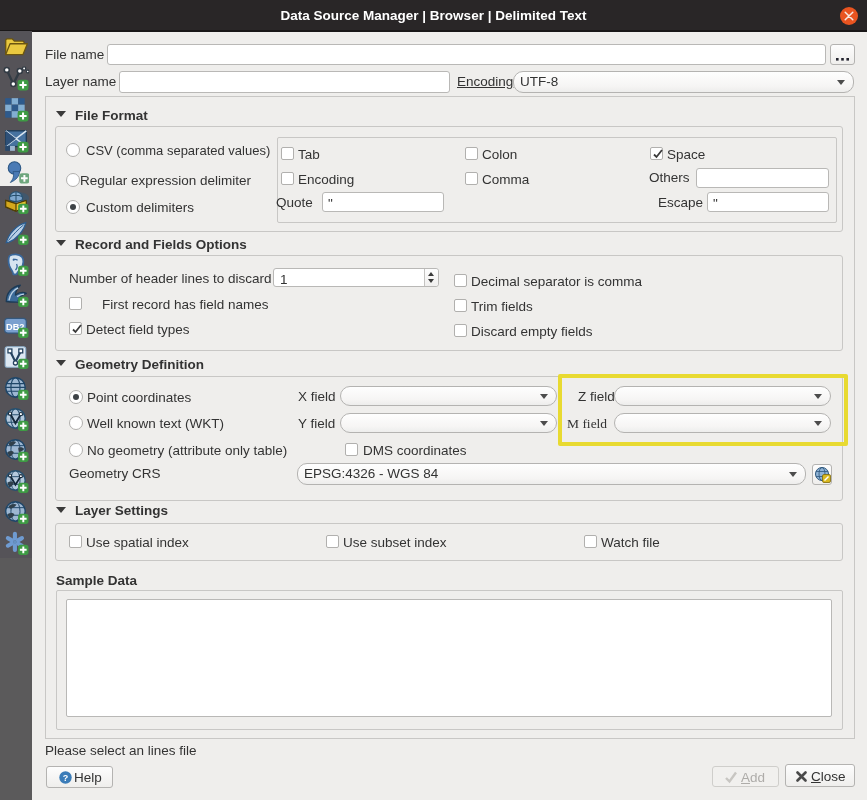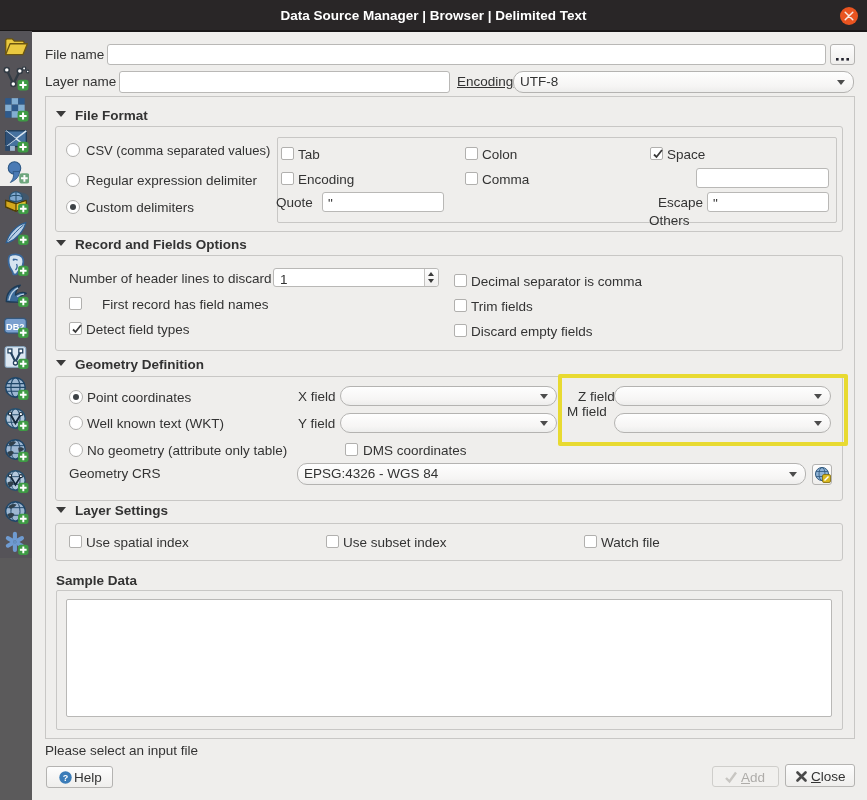--- a/index.html
+++ b/index.html
@@ -260,42 +260,42 @@
   </div>
 
 <div class="scrollarea"></div>
 
 <div class="tri" style="left:56px;top:111px;"></div>
 <div class="lbl bold" style="left:75px;top:109px;">File Format</div>
 <div class="groupframe" style="left:55px;top:126px;width:788px;height:106px;"></div>
 <div class="radio" style="left:66px;top:143px;"></div>
 <div class="lbl" style="left:86px;top:144px;font-size:13px;">CSV (comma separated values)</div>
 <div class="radio" style="left:66px;top:173px;"></div>
-<div class="lbl" style="left:86px;top:174px;">Regular expression delimiter</div>
+<div class="lbl" style="left:80px;top:174px;">Regular expression delimiter</div>
 <div class="radio" style="left:66px;top:200px;">
     <span class="dot"></span>
   </div>
 <div class="lbl" style="left:86px;top:201px;">Custom delimiters</div>
 <div class="groupframe" style="left:277px;top:137px;width:560px;height:86px;border-radius:2px;"></div>
 
 <div class="check" style="left:281px;top:147px;"></div>
 <div class="lbl" style="left:298px;top:148px;">Tab</div>
 <div class="check" style="left:465px;top:147px;"></div>
 <div class="lbl" style="left:482px;top:148px;">Colon</div>
 <div class="check" style="left:650px;top:147px;">
     <svg class="ckm" width="12" height="12" viewBox="0 0 12 12">
       <path d="M2 6.5 L4.5 9 L10 2" stroke="#3a3a3a" stroke-width="1.8" fill="none"></path>
     </svg>
   </div>
 <div class="lbl" style="left:667px;top:148px;">Space</div>
 <div class="check" style="left:281px;top:172px;"></div>
 <div class="lbl" style="left:298px;top:173px;">Encoding</div>
 <div class="check" style="left:465px;top:172px;"></div>
 <div class="lbl" style="left:482px;top:173px;">Comma</div>
-<div class="lbl" style="left:649px;top:171px;margin-top:43px;">Others</div>
+<div class="lbl" style="left:649px;top:171px;">Others</div>
 <div class="input" style="left:696px;top:168px;width:133px;height:20px;"></div>
 <div class="lbl" style="left:276px;top:196px;">Quote</div>
 <div class="input" style="left:322px;top:192px;width:122px;height:20px;">
     <span style="position:absolute;left:5px;top:3px;">"</span>
   </div>
 <div class="lbl" style="left:658px;top:196px;">Escape</div>
 <div class="input" style="left:707px;top:192px;width:122px;height:20px;">
     <span style="position:absolute;left:5px;top:3px;">"</span>
   </div>
 
@@ -343,21 +343,21 @@
 <div class="lbl" style="left:298px;top:417px;">Y field</div>
 <div class="combo" style="left:340px;top:413px;width:217px;height:20px;">
     <span class="arr"></span>
   </div>
 
 <div class="abs" style="left:558px;top:374px;width:290px;height:72px;border:4px solid #e8da31;border-radius:2px;"></div>
 <div class="lbl" style="left:578px;top:390px;">Z field</div>
 <div class="combo" style="left:614px;top:386px;width:217px;height:20px;">
     <span class="arr"></span>
   </div>
-<div class="lbl" style="left:567px;top:405px;">M field</div>
+<div class="lbl" style="left:567px;top:417px;font-family:Liberation Serif, serif;">M field</div>
 <div class="combo" style="left:614px;top:413px;width:217px;height:20px;">
     <span class="arr"></span>
   </div>
 <div class="check" style="left:345px;top:443px;"></div>
 <div class="lbl" style="left:363px;top:444px;">DMS coordinates</div>
 <div class="lbl" style="left:69px;top:467px;">Geometry CRS</div>
 <div class="combo" style="left:297px;top:463px;width:509px;height:22px;">
     <span class="txt">EPSG:4326 - WGS 84</span>
     <span class="arr"></span>
   </div>
@@ -378,21 +378,21 @@
 <div class="lbl" style="left:86px;top:536px;">Use spatial index</div>
 <div class="check" style="left:326px;top:535px;"></div>
 <div class="lbl" style="left:343px;top:536px;">Use subset index</div>
 <div class="check" style="left:584px;top:535px;"></div>
 <div class="lbl" style="left:601px;top:536px;">Watch file</div>
 
 <div class="lbl bold" style="left:56px;top:574px;">Sample Data</div>
 <div class="groupframe" style="left:56px;top:590px;width:787px;height:140px;border-radius:2px;"></div>
 <div class="input" style="left:66px;top:599px;width:766px;height:118px;border-radius:2px;"></div>
 
-<div class="lbl" style="left:45px;top:744px;">Please select an input file</div>
+<div class="lbl" style="left:45px;top:744px;">Please select an lines file</div>
 <div class="btn" style="left:46px;top:766px;width:67px;height:22px;">
   <svg style="position:absolute;left:12px;top:4px;" width="13" height="13" viewBox="0 0 13 13">
       <circle cx="6.5" cy="6.5" r="6.2" fill="#3b7cb8"></circle>
       <text x="6.5" y="9.6" font-size="9" font-weight="bold" fill="#fff" text-anchor="middle" font-family="Liberation Sans">?</text>
     </svg>
   <span style="position:absolute;left:27px;top:3px;">Help</span>
 </div>
 <div class="btn" style="left:712px;top:766px;width:67px;height:21px;background:#f1f0ee;border-color:#cfcecb;">
   <svg style="position:absolute;left:11px;top:3px;" width="14" height="14" viewBox="0 0 14 14">
       <path d="M2 8 L5.5 11.5 L12 2.5" stroke="#c8c6c2" stroke-width="2.4" fill="none"></path>

